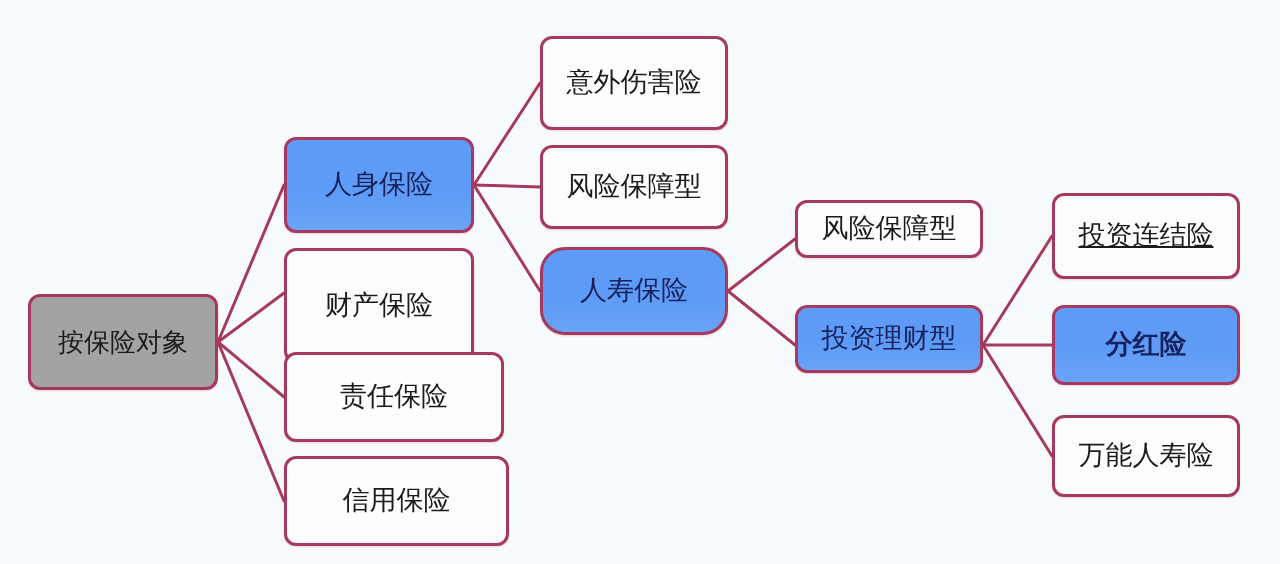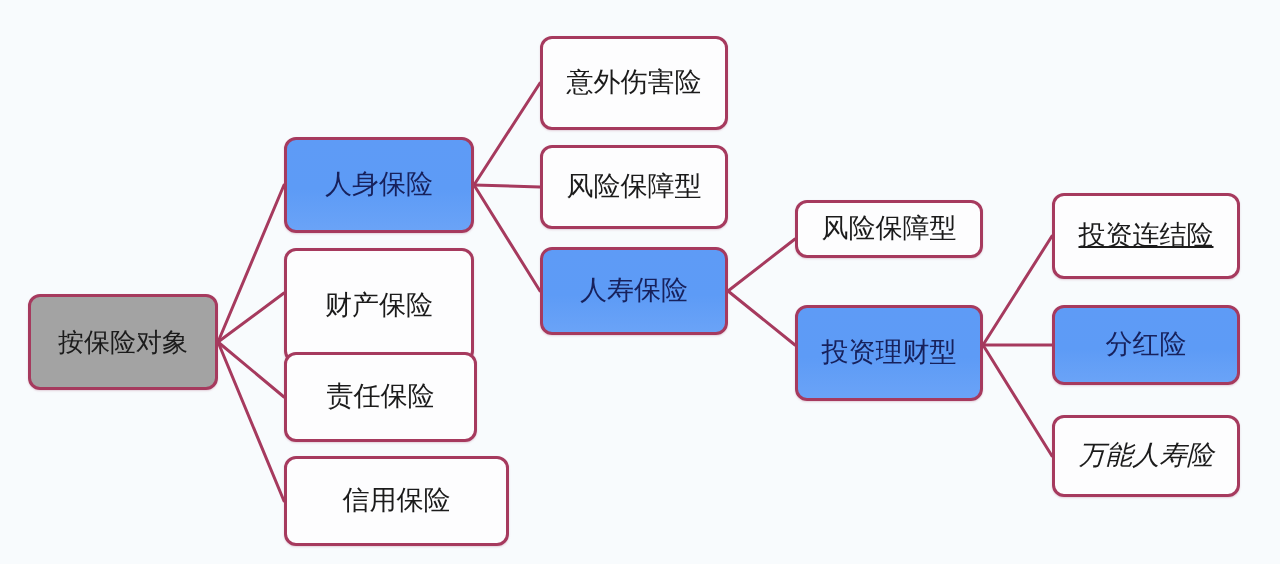--- a/index.html
+++ b/index.html
@@ -79,44 +79,44 @@
   <div id="node-layer">
       <div class="node node-root" style="left: 28px; top: 294px; width: 190px; height: 96px;">
         <span class="label">按保险对象</span>
       </div>
       <div class="node node-blue" style="left: 284px; top: 137px; width: 190px; height: 96px;">
         <span class="label">人身保险</span>
       </div>
       <div class="node node-white" style="left: 284px; top: 248px; width: 190px; height: 115px;">
         <span class="label">财产保险</span>
       </div>
-      <div class="node node-white" style="left: 284px; top: 352px; width: 193px; height: 90px;">
+      <div class="node node-white" style="left: 284px; top: 352px; width: 220px; height: 90px;">
         <span class="label">责任保险</span>
       </div>
       <div class="node node-white" style="left: 284px; top: 456px; width: 225px; height: 90px;">
         <span class="label">信用保险</span>
       </div>
       <div class="node node-white" style="left: 540px; top: 36px; width: 188px; height: 94px;">
         <span class="label">意外伤害险</span>
       </div>
       <div class="node node-white" style="left: 540px; top: 145px; width: 188px; height: 84px;">
         <span class="label">风险保障型</span>
       </div>
-      <div class="node node-blue" style="left: 540px; top: 247px; width: 188px; height: 88px;">
+      <div class="node node-blue" style="left: 540px; top: 247px; width: 188px; height: 88px; border-radius: 25px;">
         <span class="label">人寿保险</span>
       </div>
       <div class="node node-white" style="left: 795px; top: 200px; width: 188px; height: 58px;">
         <span class="label">风险保障型</span>
       </div>
-      <div class="node node-blue" style="left: 795px; top: 305px; width: 188px; height: 96px;">
+      <div class="node node-blue" style="left: 795px; top: 305px; width: 188px; height: 68px;">
         <span class="label">投资理财型</span>
       </div>
       <div class="node node-white" style="left: 1052px; top: 193px; width: 188px; height: 86px; text-decoration: underline;">
         <span class="label">投资连结险</span>
       </div>
-      <div class="node node-blue" style="left: 1052px; top: 305px; width: 188px; height: 80px;">
+      <div class="node node-blue" style="left: 1052px; top: 305px; width: 188px; height: 80px; font-weight: bold;">
         <span class="label">分红险</span>
       </div>
-      <div class="node node-white" style="left: 1052px; top: 415px; width: 188px; height: 82px; font-style: italic;">
+      <div class="node node-white" style="left: 1052px; top: 415px; width: 188px; height: 82px;">
         <span class="label">万能人寿险</span>
       </div>
     </div>
 </div>
 
 </body></html>

